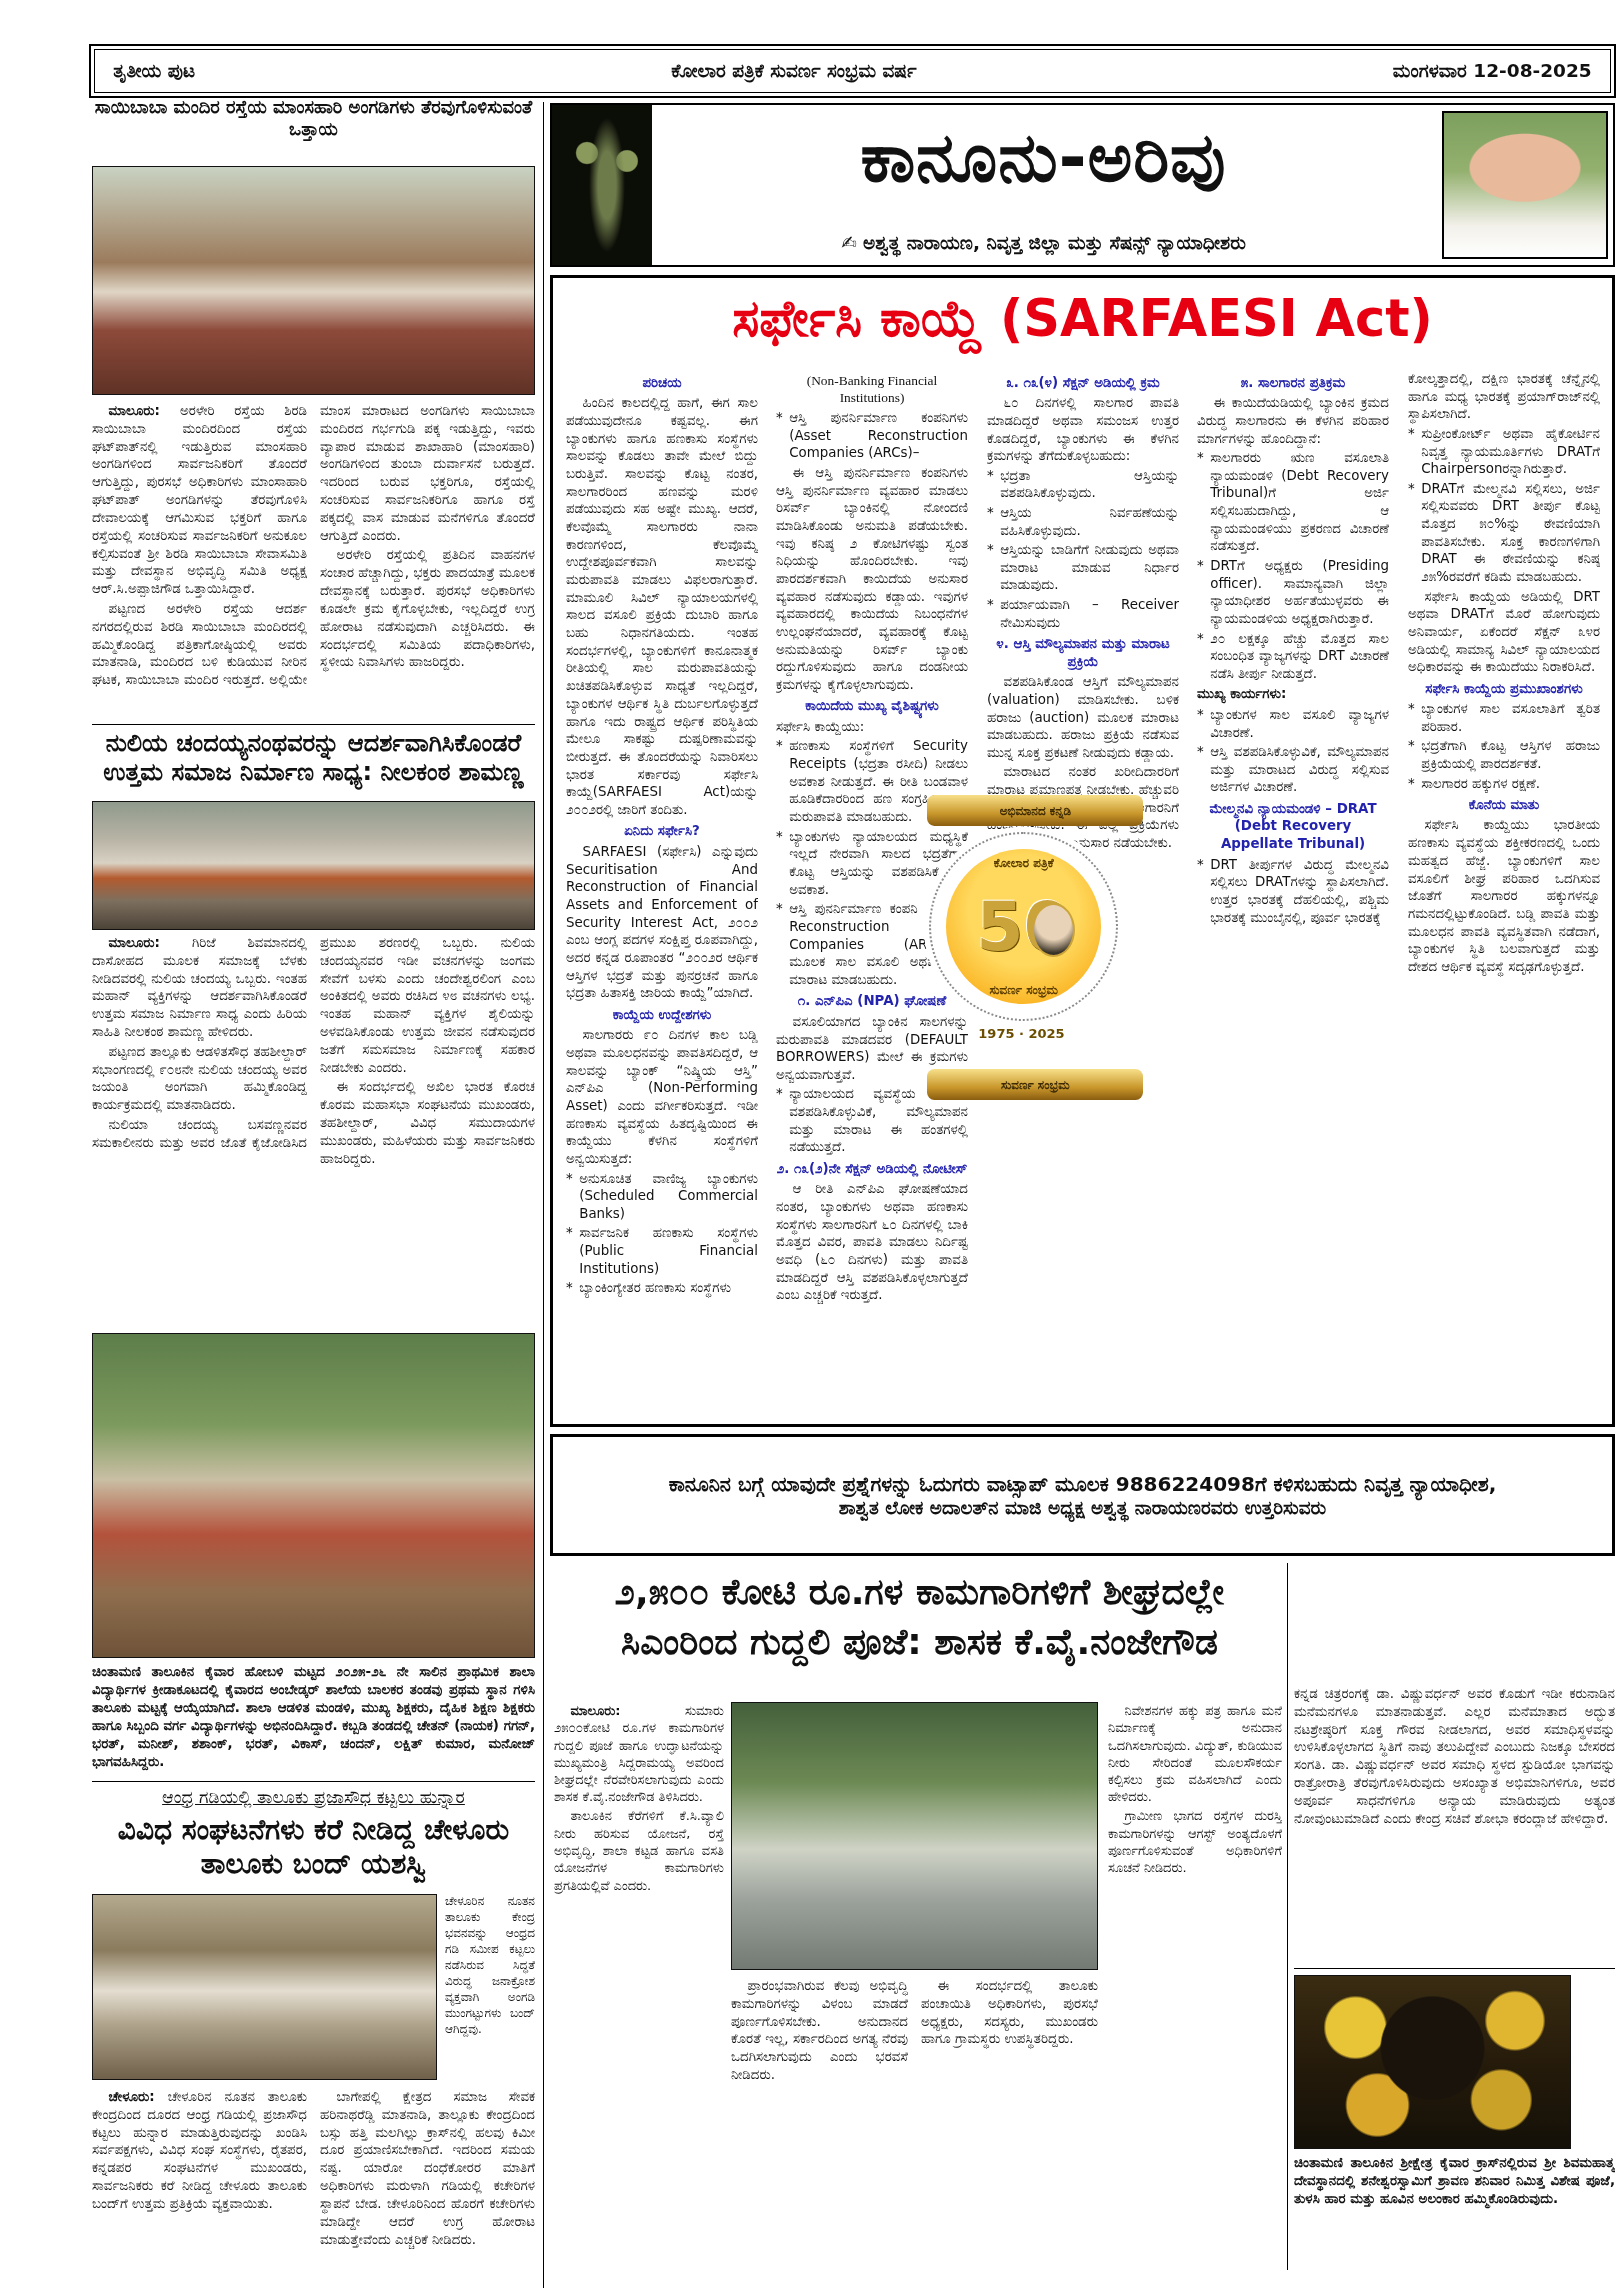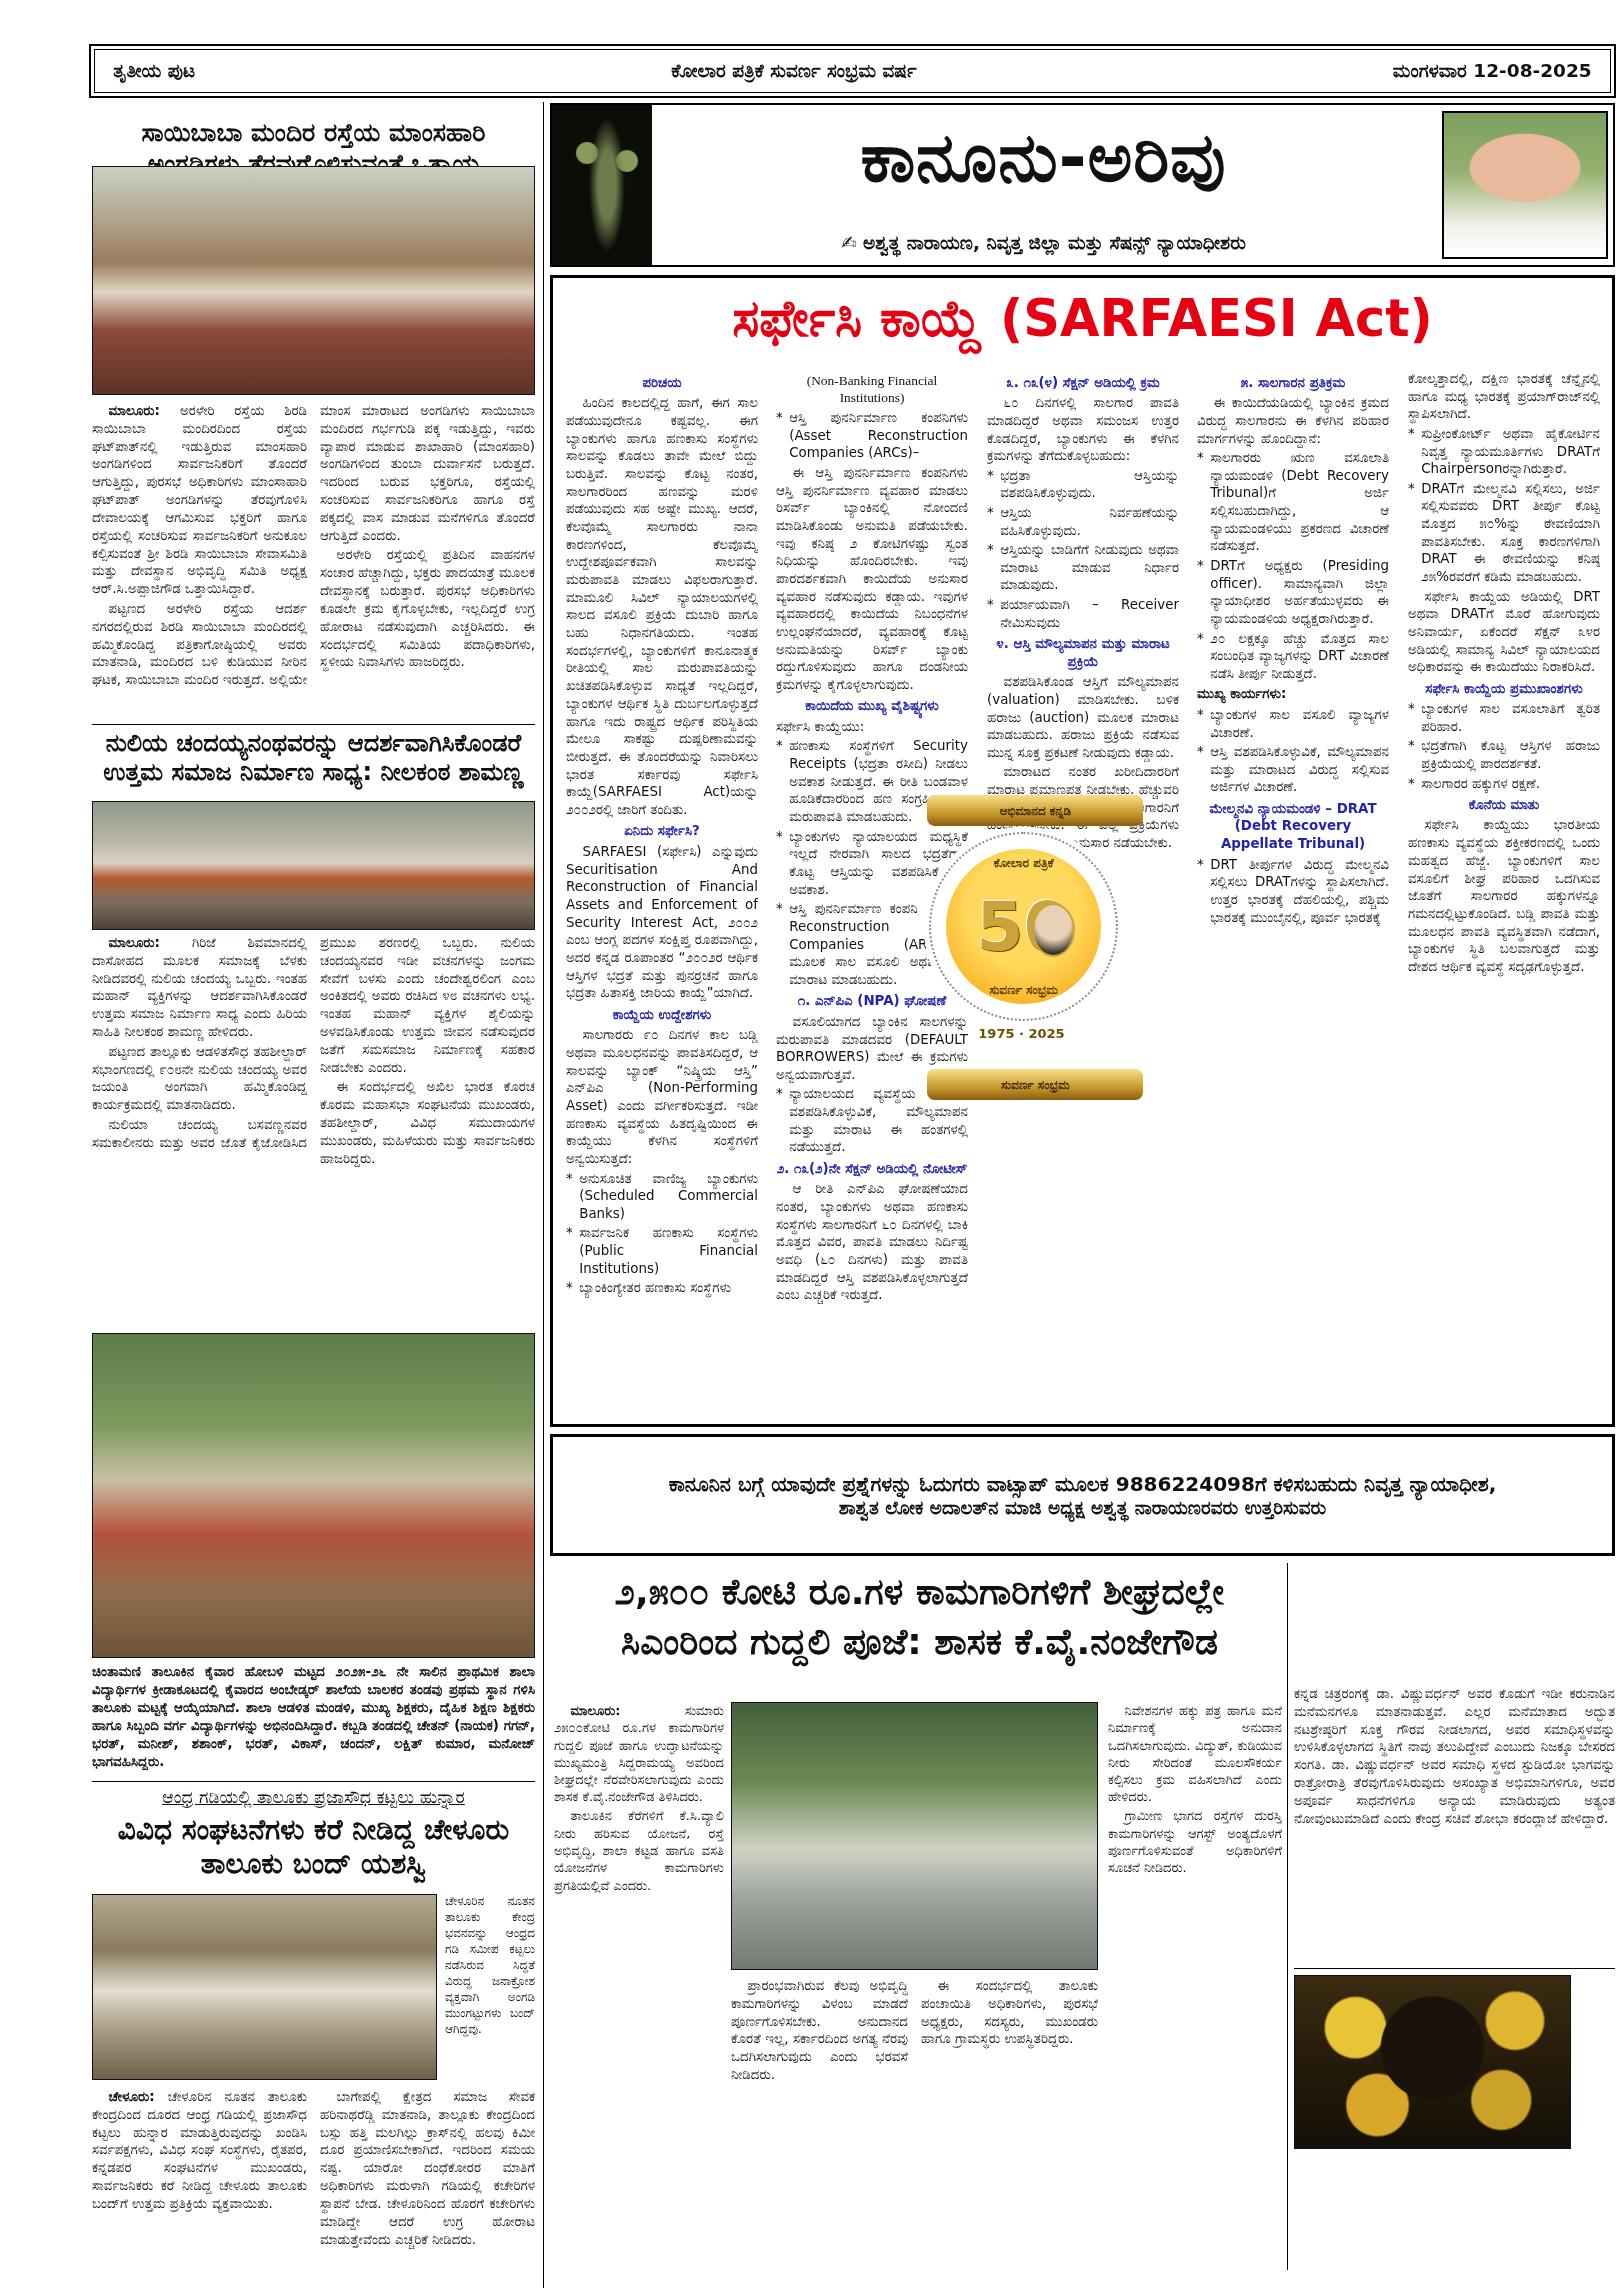--- a/index.html
+++ b/index.html
@@ -72,21 +72,21 @@
   <div class="abs" id="header-strip">
     <div id="header-inner">
       <span>ತೃತೀಯ ಪುಟ</span>
       <span>ಕೋಲಾರ ಪತ್ರಿಕೆ ಸುವರ್ಣ ಸಂಭ್ರಮ ವರ್ಷ</span>
       <span>ಮಂಗಳವಾರ 12-08-2025</span>
     </div>
   </div>
 
   <div class="abs vrule" style="left:543px;top:102px;height:2186px;"></div>
 
-  <div class="abs headline center" style="left:92px;top:118px;width:443px;height:61px;font-size:25px;">ಸಾಯಿಬಾಬಾ ಮಂದಿರ ರಸ್ತೆಯ ಮಾಂಸಹಾರಿ ಅಂಗಡಿಗಳು ತೆರವುಗೊಳಿಸುವಂತೆ ಒತ್ತಾಯ</div>
+  <div class="abs headline center" style="left:92px;top:96px;width:443px;height:61px;font-size:18px;">ಸಾಯಿಬಾಬಾ ಮಂದಿರ ರಸ್ತೆಯ ಮಾಂಸಹಾರಿ ಅಂಗಡಿಗಳು ತೆರವುಗೊಳಿಸುವಂತೆ ಒತ್ತಾಯ</div>
   <div class="abs photo ph-meeting" style="left:92px;top:166px;width:443px;height:229px;"></div>
   <div class="abs bodytext cols2 justify" style="left:92px;top:402px;width:443px;height:317px;">
       <div class="blk blk-p"><b>ಮಾಲೂರು: </b>ಅರಳೇರಿ ರಸ್ತೆಯ ಶಿರಡಿ ಸಾಯಿಬಾಬಾ ಮಂದಿರದಿಂದ ರಸ್ತೆಯ ಘಟ್‌ಪಾತ್‌ನಲ್ಲಿ ಇಡುತ್ತಿರುವ ಮಾಂಸಹಾರಿ ಅಂಗಡಿಗಳಿಂದ ಸಾರ್ವಜನಿಕರಿಗೆ ತೊಂದರೆ ಆಗುತ್ತಿದ್ದು, ಪುರಸಭೆ ಅಧಿಕಾರಿಗಳು ಮಾಂಸಾಹಾರಿ ಘಟ್‌ಪಾತ್ ಅಂಗಡಿಗಳನ್ನು ತೆರವುಗೊಳಿಸಿ ದೇವಾಲಯಕ್ಕೆ ಆಗಮಿಸುವ ಭಕ್ತರಿಗೆ ಹಾಗೂ ರಸ್ತೆಯಲ್ಲಿ ಸಂಚರಿಸುವ ಸಾರ್ವಜನಿಕರಿಗೆ ಅನುಕೂಲ ಕಲ್ಪಿಸುವಂತೆ ಶ್ರೀ ಶಿರಡಿ ಸಾಯಿಬಾಬಾ ಸೇವಾಸಮಿತಿ ಮತ್ತು ದೇವಸ್ಥಾನ ಅಭಿವೃದ್ಧಿ ಸಮಿತಿ ಅಧ್ಯಕ್ಷ ಆರ್.ಸಿ.ಅಪ್ಪಾಜಿಗೌಡ ಒತ್ತಾಯಿಸಿದ್ದಾರೆ.</div>
       <div class="blk blk-p">ಪಟ್ಟಣದ ಅರಳೇರಿ ರಸ್ತೆಯ ಆದರ್ಶ ನಗರದಲ್ಲಿರುವ ಶಿರಡಿ ಸಾಯಿಬಾಬಾ ಮಂದಿರದಲ್ಲಿ ಹಮ್ಮಿಕೊಂಡಿದ್ದ ಪತ್ರಿಕಾಗೋಷ್ಠಿಯಲ್ಲಿ ಅವರು ಮಾತನಾಡಿ, ಮಂದಿರದ ಬಳಿ ಕುಡಿಯುವ ನೀರಿನ ಘಟಕ, ಸಾಯಿಬಾಬಾ ಮಂದಿರ ಇರುತ್ತದೆ. ಅಲ್ಲಿಯೇ ಮಾಂಸ ಮಾರಾಟದ ಅಂಗಡಿಗಳು ಸಾಯಿಬಾಬಾ ಮಂದಿರದ ಗರ್ಭಗುಡಿ ಪಕ್ಕ ಇಡುತ್ತಿದ್ದು, ಇವರು ವ್ಯಾಪಾರ ಮಾಡುವ ಶಾಖಾಹಾರಿ (ಮಾಂಸಹಾರಿ) ಅಂಗಡಿಗಳಿಂದ ತುಂಬಾ ದುರ್ವಾಸನೆ ಬರುತ್ತದೆ. ಇದರಿಂದ ಬರುವ ಭಕ್ತರಿಗೂ, ರಸ್ತೆಯಲ್ಲಿ ಸಂಚರಿಸುವ ಸಾರ್ವಜನಿಕರಿಗೂ ಹಾಗೂ ರಸ್ತೆ ಪಕ್ಕದಲ್ಲಿ ವಾಸ ಮಾಡುವ ಮನೆಗಳಿಗೂ ತೊಂದರೆ ಆಗುತ್ತಿದೆ ಎಂದರು.</div>
       <div class="blk blk-p">ಅರಳೇರಿ ರಸ್ತೆಯಲ್ಲಿ ಪ್ರತಿದಿನ ವಾಹನಗಳ ಸಂಚಾರ ಹೆಚ್ಚಾಗಿದ್ದು, ಭಕ್ತರು ಪಾದಯಾತ್ರೆ ಮೂಲಕ ದೇವಸ್ಥಾನಕ್ಕೆ ಬರುತ್ತಾರೆ. ಪುರಸಭೆ ಅಧಿಕಾರಿಗಳು ಕೂಡಲೇ ಕ್ರಮ ಕೈಗೊಳ್ಳಬೇಕು, ಇಲ್ಲದಿದ್ದರೆ ಉಗ್ರ ಹೋರಾಟ ನಡೆಸುವುದಾಗಿ ಎಚ್ಚರಿಸಿದರು. ಈ ಸಂದರ್ಭದಲ್ಲಿ ಸಮಿತಿಯ ಪದಾಧಿಕಾರಿಗಳು, ಸ್ಥಳೀಯ ನಿವಾಸಿಗಳು ಹಾಜರಿದ್ದರು.</div>
     </div>
 
   <div class="abs hrule" style="left:92px;top:724px;width:443px;"></div>
   <div class="abs headline center" style="left:92px;top:729px;width:443px;height:66px;font-size:24px;">ನುಲಿಯ ಚಂದಯ್ಯನಂಥವರನ್ನು ಆದರ್ಶವಾಗಿಸಿಕೊಂಡರೆ ಉತ್ತಮ ಸಮಾಜ ನಿರ್ಮಾಣ ಸಾಧ್ಯ: ನೀಲಕಂಠ ಶಾಮಣ್ಣ</div>
   <div class="abs photo ph-garland" style="left:92px;top:801px;width:443px;height:129px;"></div>
@@ -286,15 +286,16 @@
   <div class="abs bodytext cols2 justify" style="left:731px;top:1977px;width:367px;height:308px;">
       <div class="blk blk-p">ಪ್ರಾರಂಭವಾಗಿರುವ ಕೆಲವು ಅಭಿವೃದ್ಧಿ ಕಾಮಗಾರಿಗಳನ್ನು ವಿಳಂಬ ಮಾಡದೆ ಪೂರ್ಣಗೊಳಿಸಬೇಕು. ಅನುದಾನದ ಕೊರತೆ ಇಲ್ಲ, ಸರ್ಕಾರದಿಂದ ಅಗತ್ಯ ನೆರವು ಒದಗಿಸಲಾಗುವುದು ಎಂದು ಭರವಸೆ ನೀಡಿದರು.</div>
       <div class="blk blk-p">ಈ ಸಂದರ್ಭದಲ್ಲಿ ತಾಲೂಕು ಪಂಚಾಯಿತಿ ಅಧಿಕಾರಿಗಳು, ಪುರಸಭೆ ಅಧ್ಯಕ್ಷರು, ಸದಸ್ಯರು, ಮುಖಂಡರು ಹಾಗೂ ಗ್ರಾಮಸ್ಥರು ಉಪಸ್ಥಿತರಿದ್ದರು.</div>
     </div>
 
   <div class="abs vrule" style="left:1287px;top:1563px;height:707px;"></div>
 
   <div class="abs bodytext justify" style="left:1294px;top:1685px;width:321px;height:279px;">ಕನ್ನಡ ಚಿತ್ರರಂಗಕ್ಕೆ ಡಾ. ವಿಷ್ಣುವರ್ಧನ್ ಅವರ ಕೊಡುಗೆ ಇಡೀ ಕರುನಾಡಿನ ಮನೆಮನಗಳೂ ಮಾತನಾಡುತ್ತವೆ. ಎಲ್ಲರ ಮನೆಮಾತಾದ ಅದ್ಭುತ ನಟಶ್ರೇಷ್ಠರಿಗೆ ಸೂಕ್ತ ಗೌರವ ನೀಡಲಾಗದ, ಅವರ ಸಮಾಧಿಸ್ಥಳವನ್ನು ಉಳಿಸಿಕೊಳ್ಳಲಾಗದ ಸ್ಥಿತಿಗೆ ನಾವು ತಲುಪಿದ್ದೇವೆ ಎಂಬುದು ನಿಜಕ್ಕೂ ಬೇಸರದ ಸಂಗತಿ. ಡಾ. ವಿಷ್ಣುವರ್ಧನ್ ಅವರ ಸಮಾಧಿ ಸ್ಥಳದ ಸ್ಟುಡಿಯೋ ಭಾಗವನ್ನು ರಾತ್ರೋರಾತ್ರಿ ತೆರವುಗೊಳಿಸಿರುವುದು ಅಸಂಖ್ಯಾತ ಅಭಿಮಾನಿಗಳಿಗೂ, ಅವರ ಅಪೂರ್ವ ಸಾಧನೆಗಳಿಗೂ ಅನ್ಯಾಯ ಮಾಡಿರುವುದು ಅತ್ಯಂತ ನೋವುಂಟುಮಾಡಿದೆ ಎಂದು ಕೇಂದ್ರ ಸಚಿವೆ ಶೋಭಾ ಕರಂದ್ಲಾಜೆ ಹೇಳಿದ್ದಾರೆ.</div>
   <div class="abs hrule" style="left:1294px;top:1968px;width:321px;"></div>
   <div class="abs photo ph-deity" style="left:1294px;top:1975px;width:277px;height:174px;"></div>
+  <div class="abs bodytext justify" style="left:1294px;top:2154px;width:321px;height:122px;font-weight:bold;">ಚಿಂತಾಮಣಿ ತಾಲೂಕಿನ ಶ್ರೀಕ್ಷೇತ್ರ ಕೈವಾರ ಕ್ರಾಸ್‌ನಲ್ಲಿರುವ ಶ್ರೀ ಶಿವಮಹಾತ್ಮ ದೇವಸ್ಥಾನದಲ್ಲಿ ಶನೇಶ್ವರಸ್ವಾಮಿಗೆ ಶ್ರಾವಣ ಶನಿವಾರ ನಿಮಿತ್ತ ವಿಶೇಷ ಪೂಜೆ, ತುಳಸಿ ಹಾರ ಮತ್ತು ಹೂವಿನ ಅಲಂಕಾರ ಹಮ್ಮಿಕೊಂಡಿರುವುದು.</div>
 
 </div>
 
 
 </body></html>

